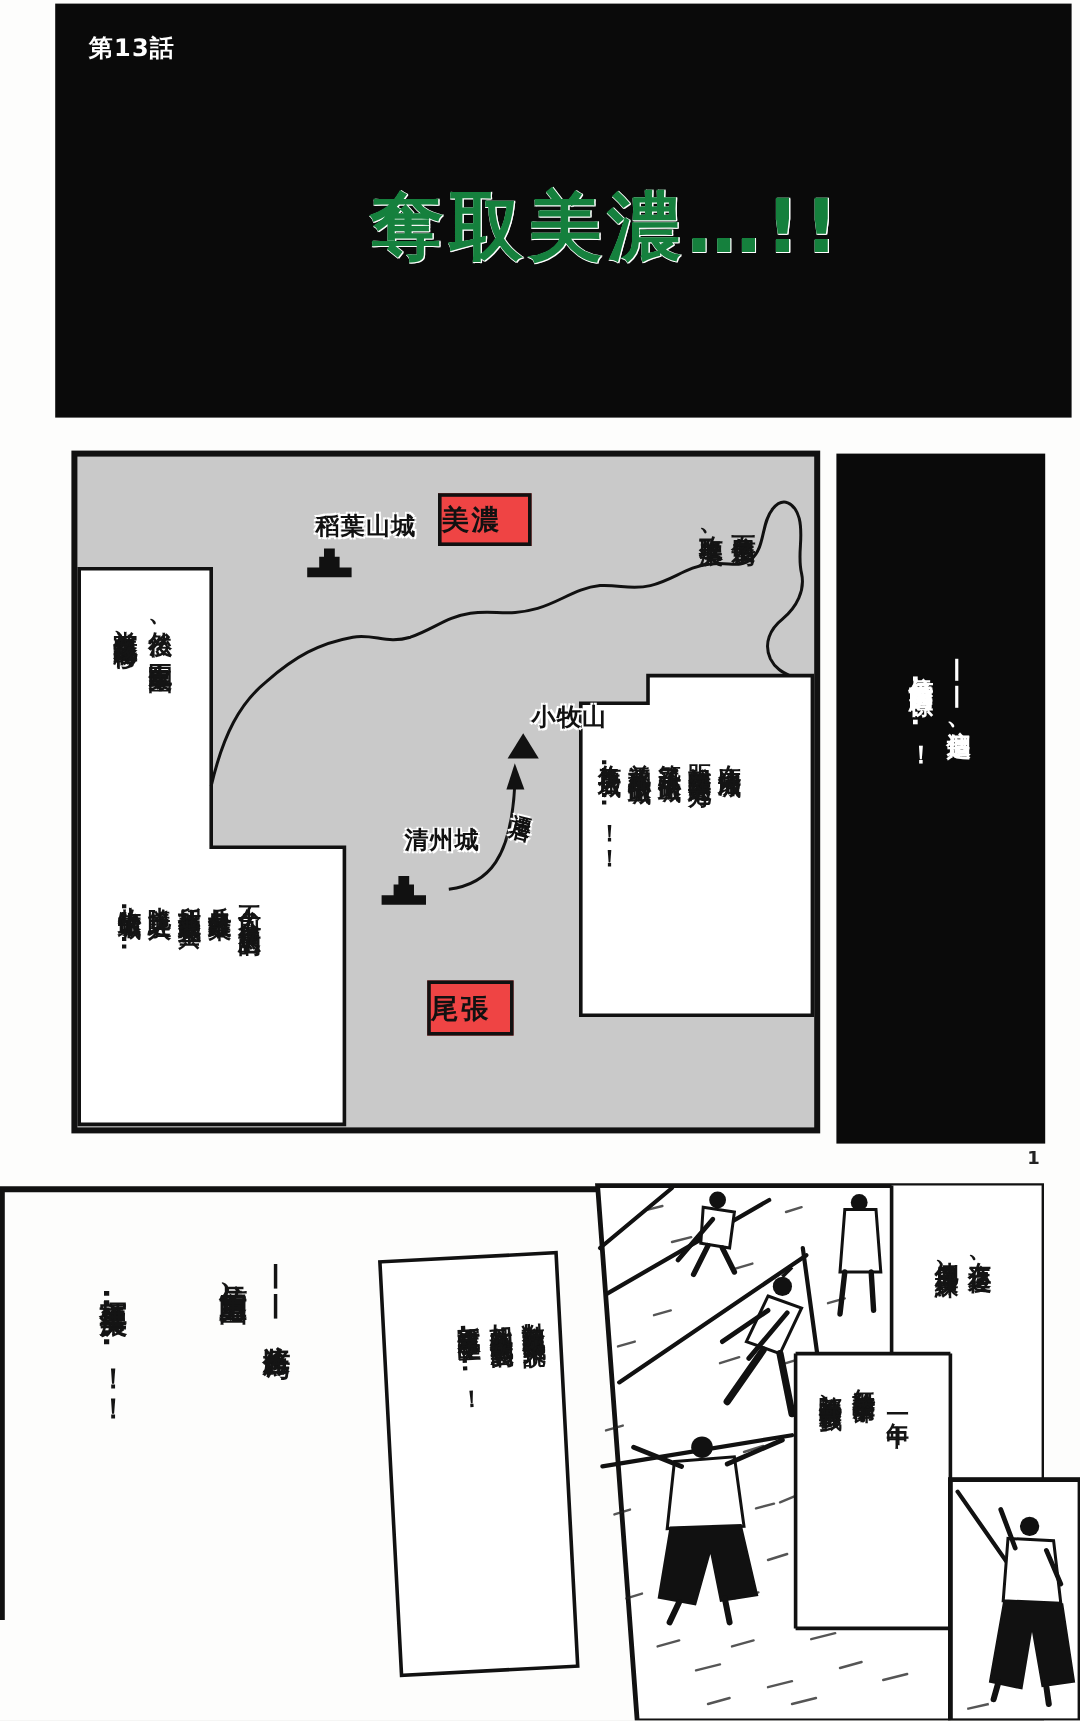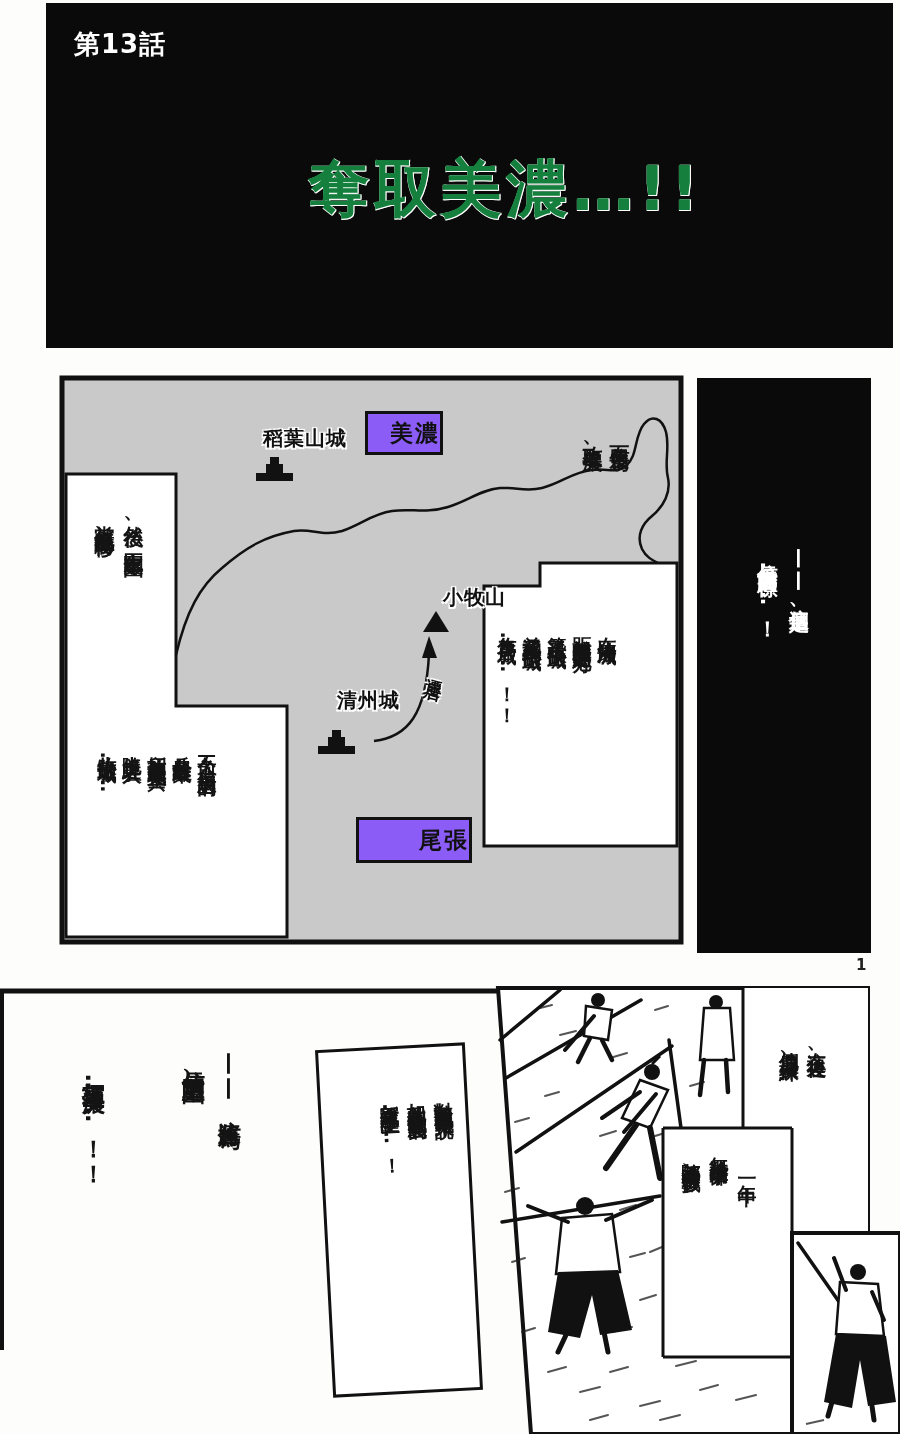--- a/index.html
+++ b/index.html
@@ -12,27 +12,27 @@
   .vblock{position:absolute;display:flex;flex-direction:row-reverse;align-items:flex-start;}
   .vcol{
     writing-mode:vertical-rl;text-orientation:mixed;
     line-height:1;letter-spacing:2px;font-weight:700;color:#141414;
     white-space:nowrap;
   }
   .white .vcol{color:#fff;}
   
   .header-panel{position:absolute;left:46px;top:3px;width:847px;height:345px;background:#0a0a0a;}
   .title-row{position:absolute;left:28px;top:24px;display:flex;align-items:baseline;gap:12px;color:#fff;}
-  .chapter-label{font-size:26px;font-weight:700;letter-spacing:1px;}
+  .chapter-label{font-size:20px;font-weight:700;letter-spacing:1px;}
   .chapter-title{font-size:40px;font-weight:800;letter-spacing:3px;}
   .headline{position:absolute;left:262px;top:144px;color:#15803d;font-size:62px;font-weight:800;letter-spacing:4px;
     text-shadow:1px 0 0 #fff,0 1px 0 #fff,1px 1px 0 #fff;}
   
   .map-svg{position:absolute;left:56px;top:374px;}
-  .region-box{position:absolute;background:#8b5cf6;border:3px solid #111;display:flex;align-items:center;justify-content:flex-end;
+  .region-box{position:absolute;background:#ef4444;border:3px solid #111;display:flex;align-items:center;justify-content:flex-start;
     font-size:23px;font-weight:800;letter-spacing:2px;}
   .place-label{position:absolute;font-size:20px;font-weight:700;letter-spacing:1px;
     text-shadow:-1.5px -1.5px 0 #fff,1.5px -1.5px 0 #fff,-1.5px 1.5px 0 #fff,1.5px 1.5px 0 #fff,0 0 3px #fff;margin-left:35px;}
   .senkyo{position:absolute;left:426px;top:666px;writing-mode:vertical-rl;text-orientation:mixed;
     font-size:18px;font-weight:700;letter-spacing:4px;transform:rotate(14deg);
     text-shadow:-1.5px -1.5px 0 #fff,1.5px 1.5px 0 #fff,0 0 3px #fff;}
   
   .side-strip{position:absolute;left:697px;top:378px;width:174px;height:575px;background:#0a0a0a;}
   .page-number{position:absolute;left:856px;top:956px;font-size:15px;font-weight:700;color:#222;}
   
@@ -82,21 +82,21 @@
 
     <polygon points="423,632 449,632 436,611" fill="#111"></polygon>
 
     <path d="M 374 741 C 408 737 426 714 429 654" fill="none" stroke="#111" stroke-width="2.5"></path>
     <polygon points="422,658 437,658 429,636" fill="#111"></polygon>
   </svg>
 
   <div class="region-box" style="left:365px;top:411px;width:72px;height:38px;">
     <span>美濃</span>
   </div>
-  <div class="region-box" style="left:356px;top:817px;width:66px;height:40px;padding-left:44px;">
+  <div class="region-box" style="left:356px;top:817px;width:66px;height:40px;">
     <span>尾張</span>
   </div>
   <div class="place-label" style="left:228px;top:425px;">稻葉山城</div>
   <div class="place-label" style="left:408px;top:584px;">小牧山</div>
   <div class="place-label" style="left:302px;top:687px;">清州城</div>
   <div class="senkyo">遷居</div>
 
   <div class="vblock fs20" style="left:583px;top:430px;gap:7px;">
     <div class="vcol">而信長為了</div>
     <div class="vcol">攻取美濃、</div>

